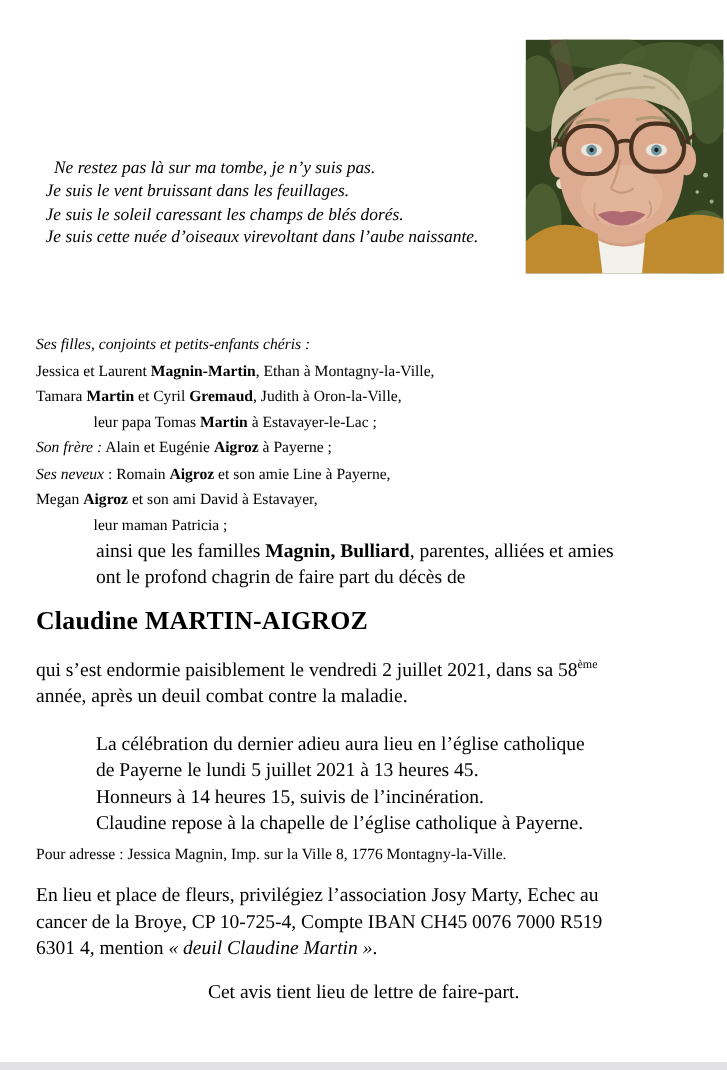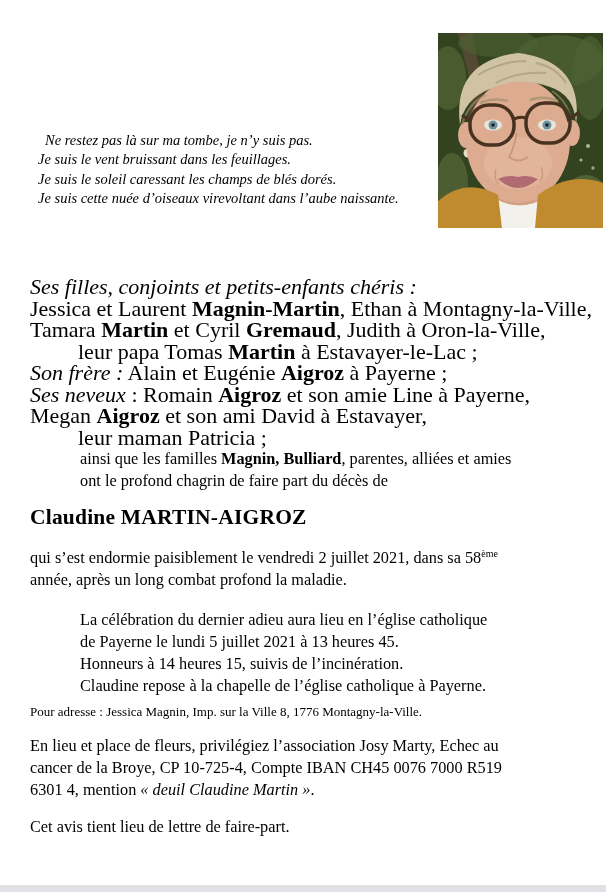--- a/index.html
+++ b/index.html
@@ -5,29 +5,29 @@
   html, body { margin:0; padding:0; background:#ffffff; }
   .page {
     position:relative; width:606px; height:892px; background:#ffffff;
     font-family:Liberation Serif, serif; color:#000000;
     overflow:hidden;
   }
   .block { position:absolute; }
   .tline { white-space:nowrap; }
   .poem { top:131px; left:38px; font-style:italic; font-size:14.5px; line-height:19.3px; }
   .poem .tline:first-child { padding-left:7px; }
-  .family { top:276px; left:30px; font-size:22px; line-height:21.5px; }
+  .family { top:276px; left:30px; font-size:13px; line-height:21.5px; }
   .announce { top:448px; left:80px; font-size:16.3px; line-height:22px; }
   .deceased-name { top:505px; left:30px; width:546px; 
     font-size:21.5px; font-weight:bold; letter-spacing:0.2px; }
   .notice { top:547px; left:30px; font-size:16.3px; line-height:22px; }
   .ceremony { top:609px; left:80px; font-size:16.3px; line-height:22px; }
   .address { top:701px; left:30px; font-size:13px; line-height:22px; }
   .donation { top:735px; left:30px; font-size:16.3px; line-height:22px; }
-  .closing { top:817px; left:30px; width:546px; text-align:left; font-size:16.3px; }
+  .closing { top:817px; left:30px; width:546px; text-align:center; font-size:16.3px; }
   .tline sup { font-size:10px; line-height:0; vertical-align:super; }
   .photo-frame { position:absolute; top:33px; left:438px; width:165px; height:195px; }
   .photo-frame svg { display:block; width:165px; height:195px; }
   .h-scrollbar { position:absolute; left:0; bottom:0; width:606px; height:7px; }
 </style>
 </head>
 <body>
 
 <div class="page">
 
@@ -103,21 +103,21 @@
 
   <div class="block announce">
       <div class="tline"><span>ainsi que les familles </span><span style="font-weight: bold;">Magnin, Bulliard</span><span>, parentes, alliées et amies</span></div>
       <div class="tline"><span>ont le profond chagrin de faire part du décès de</span></div>
     </div>
 
   <div class="block deceased-name">Claudine MARTIN-AIGROZ</div>
 
   <div class="block notice">
       <div class="tline"><span>qui s’est endormie paisiblement le vendredi 2 juillet 2021, dans sa 58</span><sup>ème</sup></div>
-      <div class="tline"><span>année, après un long combat profond la maladie.</span></div>
+      <div class="tline"><span>année, après un deuil combat contre la maladie.</span></div>
     </div>
 
   <div class="block ceremony">
       <div class="tline">La célébration du dernier adieu aura lieu en l’église catholique</div>
       <div class="tline">de Payerne le lundi 5 juillet 2021 à 13 heures 45.</div>
       <div class="tline">Honneurs à 14 heures 15, suivis de l’incinération.</div>
       <div class="tline">Claudine repose à la chapelle de l’église catholique à Payerne.</div>
     </div>
 
   <div class="block address tline">Pour adresse : Jessica Magnin, Imp. sur la Ville 8, 1776 Montagny-la-Ville.</div>

